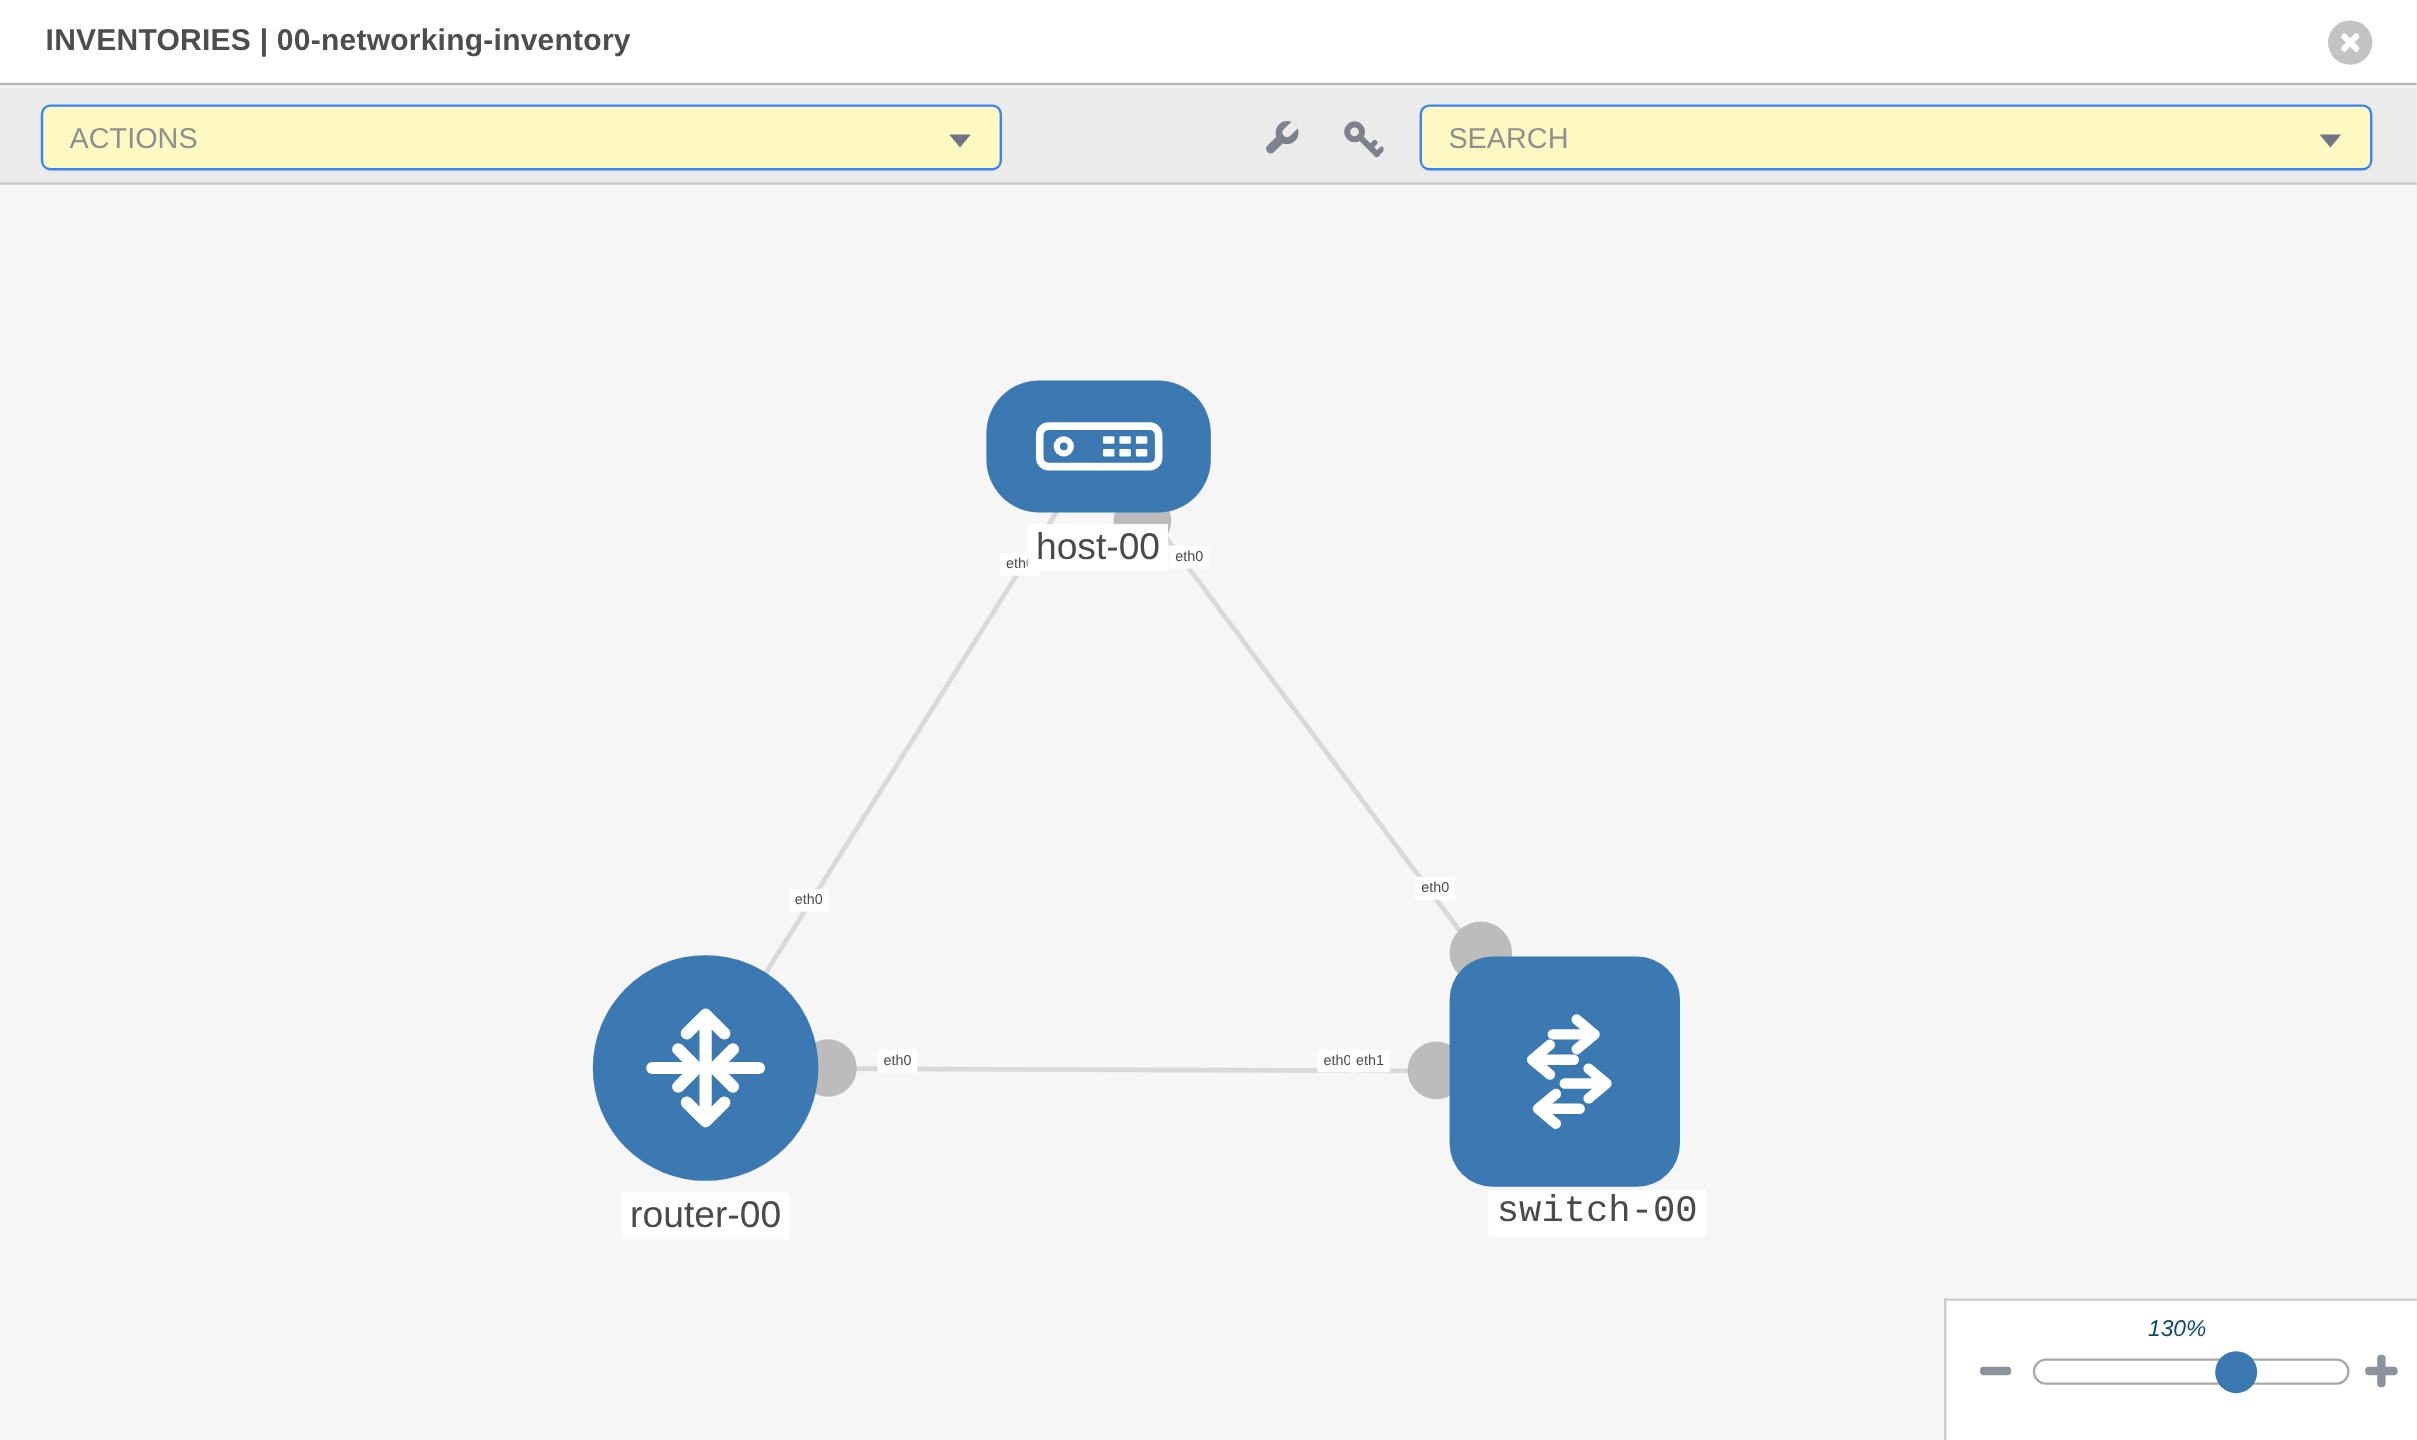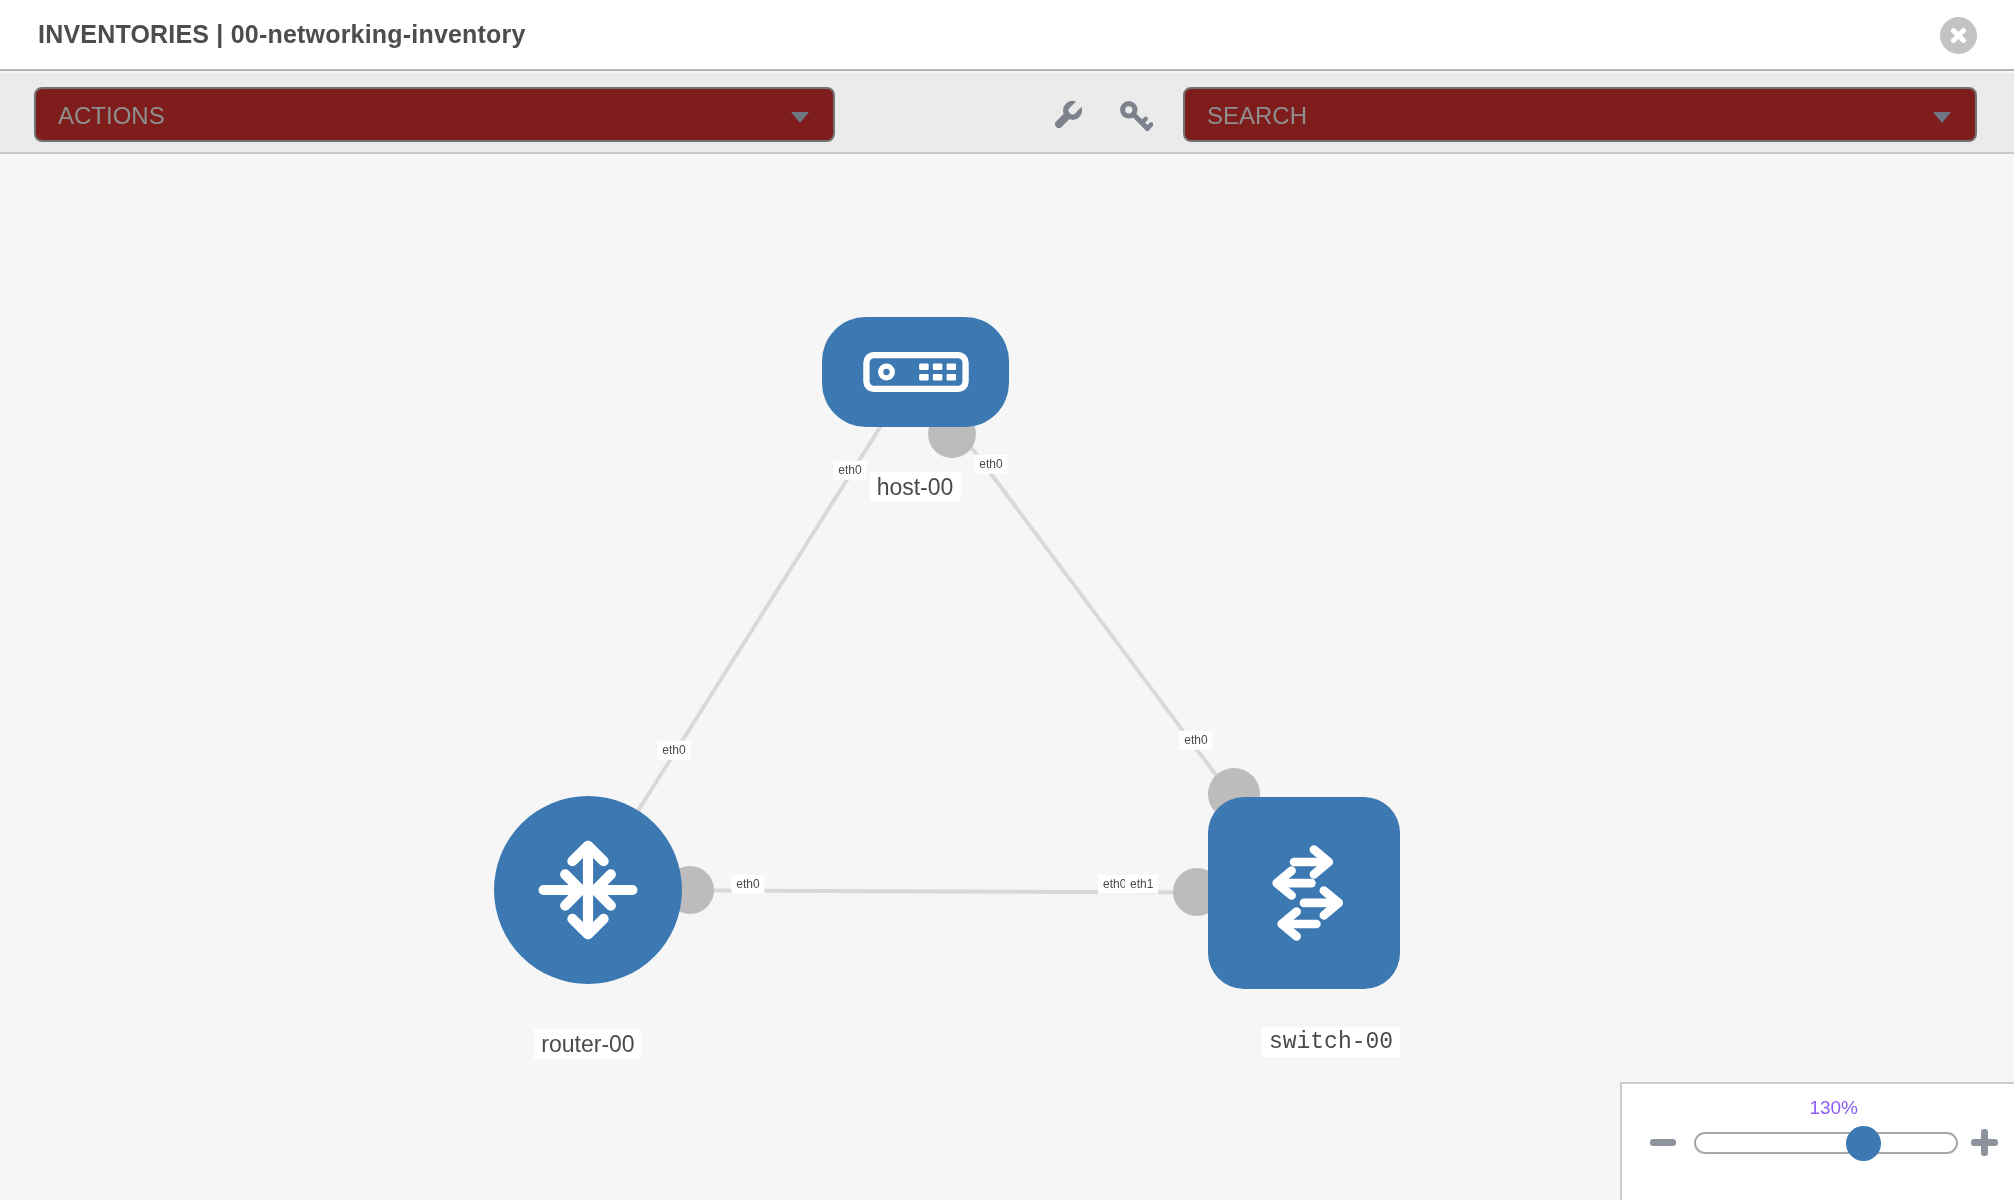--- a/index.html
+++ b/index.html
@@ -15,22 +15,22 @@
   .close-btn { position:absolute; left:1940px; top:17px; width:37px; height:37px;
     border-radius:50%; background:#c3c3c3; cursor:pointer; }
   .close-btn .bar { position:absolute; left:9px; top:16px; width:19px; height:5px;
     background:#ffffff; border-radius:2px; }
   .close-btn .bar.a { transform:rotate(45deg); }
   .close-btn .bar.b { transform:rotate(-45deg); }
 
   
   .toolbar { position:absolute; left:0; top:73px; width:2014px; height:81px;
     background:#ebebeb; border-bottom:2px solid #c9c9c9; }
-  .select { position:absolute; top:14px; height:55px; background:#7f1d1d;
-    border:2px solid #737373; border-radius:8px; }
+  .select { position:absolute; top:14px; height:55px; background:#fef9c3;
+    border:2px solid #3b82f6; border-radius:8px; }
   .select .ph { position:absolute; left:22px; top:13px; font-size:24px; color:#8f8f8f; }
   .caret { position:absolute; right:24px; top:23px; width:0; height:0;
     border-left:9px solid transparent; border-right:9px solid transparent;
     border-top:11px solid #6f7582; }
   .sel-actions { left:34px; width:801px; }
   .sel-search  { left:1183px; width:794px;text-align:center; }
   .tool-ic { position:absolute; top:98px; width:36px; height:36px; cursor:pointer; }
   .tool-wrench { left:1049px; }
   .tool-key    { left:1117px; }
 
@@ -40,29 +40,29 @@
   svg.wires { position:absolute; left:0; top:0; }
 
   .node { position:absolute; background:#3c78b2; display:flex;
     align-items:center; justify-content:center; cursor:pointer; }
   .node-host   { left:822px; top:317px; width:187px; height:110px; border-radius:44px; }
   .node-router { left:494px; top:796px; width:188px; height:188px; border-radius:50%; }
   .node-switch { left:1208px; top:797px; width:192px; height:192px; border-radius:36px; }
 
   .lbl { position:absolute; background:#ffffff; color:#4a4a4a; line-height:1.05;
     white-space:nowrap; transform:translate(-50%,-50%); }
-  .lbl-node { font-size:23px; padding:3px 7px;margin-top:31px; }
+  .lbl-node { font-size:31px; padding:3px 7px; }
   .lbl-port { font-size:12px; padding:3px 5px; }
   .lbl-left { transform:translate(0,-50%); }   
 
   
   .zoom-panel { position:absolute; left:1620px; top:1082px; width:396px; height:120px;
     background:#ffffff; border-top:2px solid #cccccc; border-left:2px solid #cccccc; }
-  .zoom-level { position:absolute; left:1790px; top:1097px; width:68px; text-align:right;
-    font-size:19px; color:#8b5cf6; }
+  .zoom-level { position:absolute; left:1790px; top:1097px; width:68px; text-align:left;
+    font-size:19px; color:#0c4a6e;font-style:italic; }
   .zoom-minus { position:absolute; left:1650px; top:1133px; width:26px; height:20px; cursor:pointer; }
   .zoom-minus .bar { position:absolute; left:0; top:6px; width:26px; height:7px;
     background:#8d939c; border-radius:3px; }
   .zoom-plus { position:absolute; left:1971px; top:1129px; width:27px; height:27px; cursor:pointer; }
   .zoom-plus .h { position:absolute; left:0; top:10px; width:27px; height:7px;
     background:#8d939c; border-radius:3px; }
   .zoom-plus .v { position:absolute; left:10px; top:0; width:7px; height:27px;
     background:#8d939c; border-radius:3px; }
   .zoom-track { position:absolute; left:1694px; top:1132px; width:264px; height:22px;
     background:#ffffff; border:2px solid #a8a8a8; border-radius:11px; cursor:pointer; }

